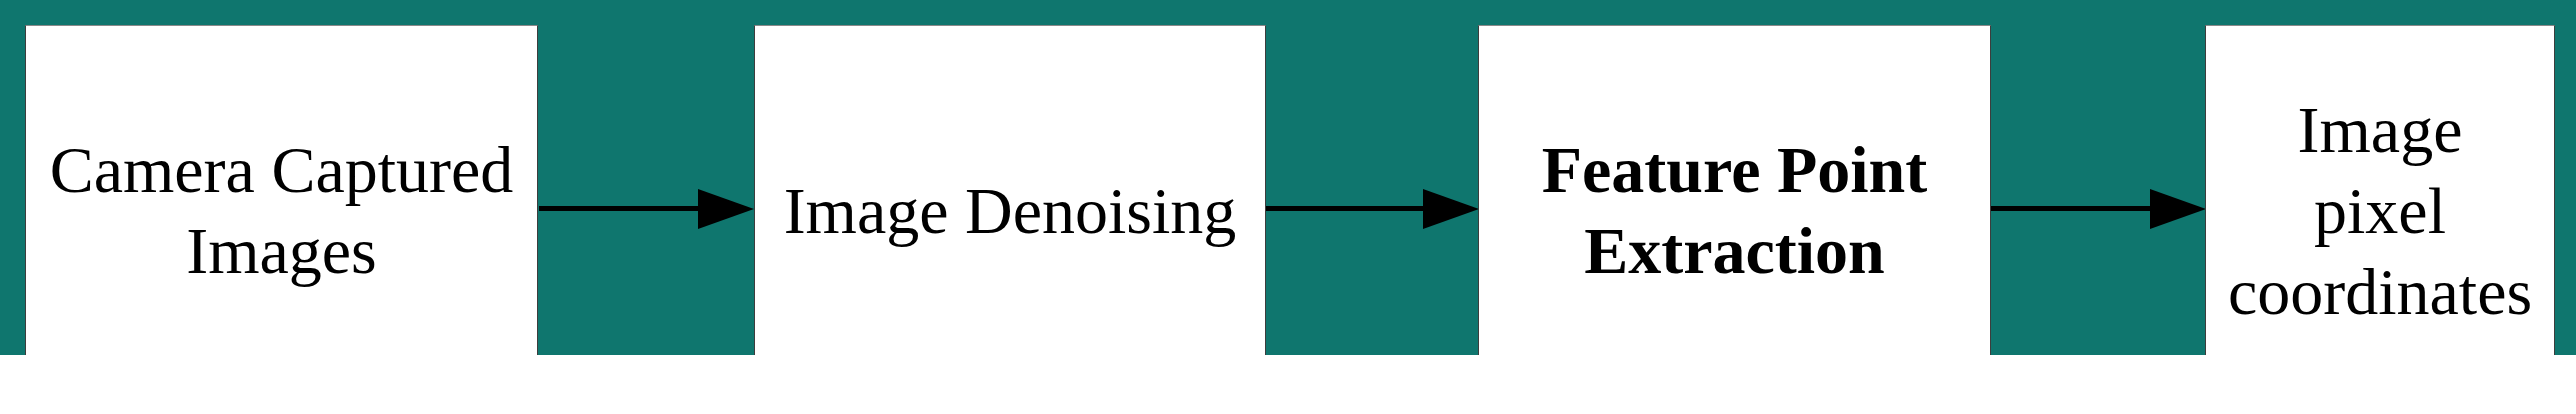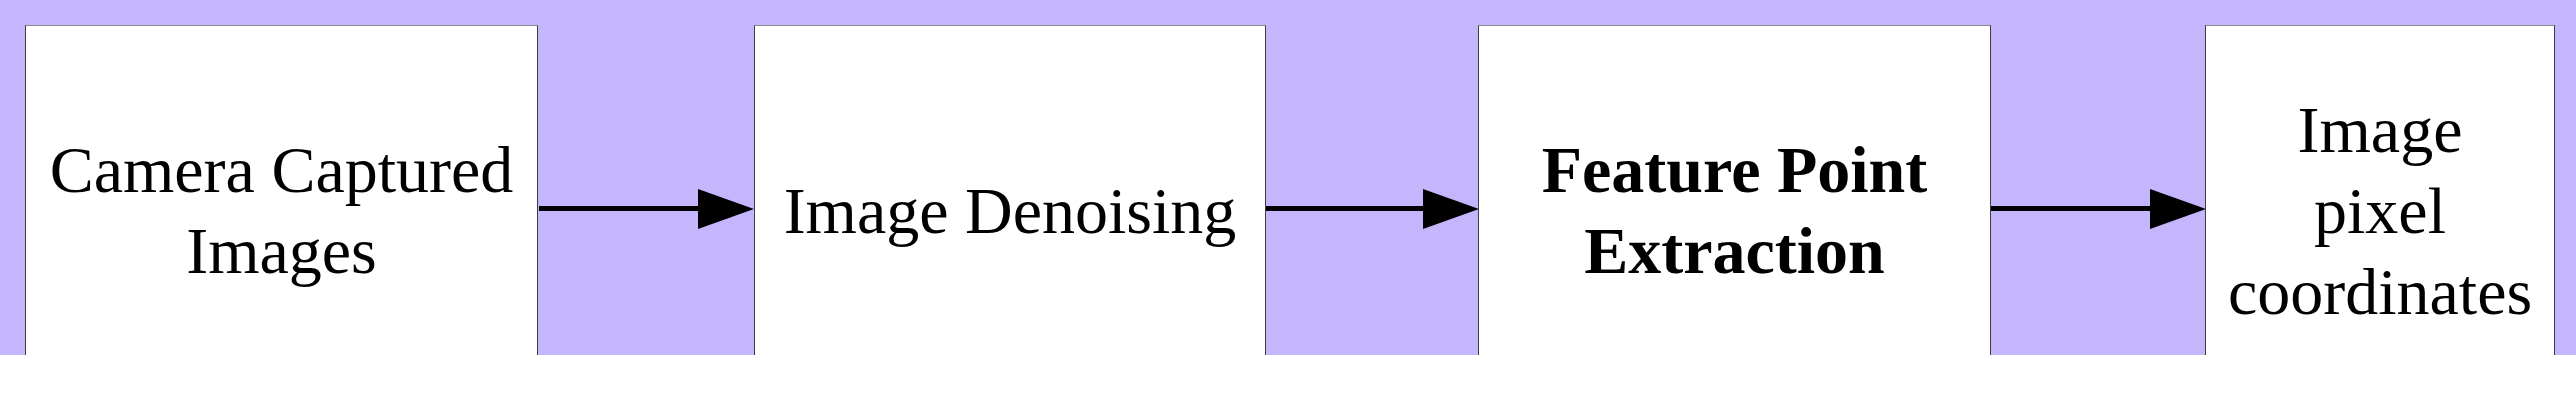--- a/index.html
+++ b/index.html
@@ -4,21 +4,21 @@
 <style>
   html, body {
     margin: 0;
     padding: 0;
     background: #ffffff;
   }
   #canvas {
     position: relative;
     width: 2576px;
     height: 355px;
-    background: #c4b5fd;
+    background: #0f766e;
     overflow: hidden;
     font-family: "Liberation Serif", "DejaVu Serif", serif;
   }
   .flow-node {
     position: absolute;
     top: 25px;
     height: 370px;
     box-sizing: border-box;
     border: 1.8px solid #3d3d3d;
     border-top-color: #8a8a8a;

